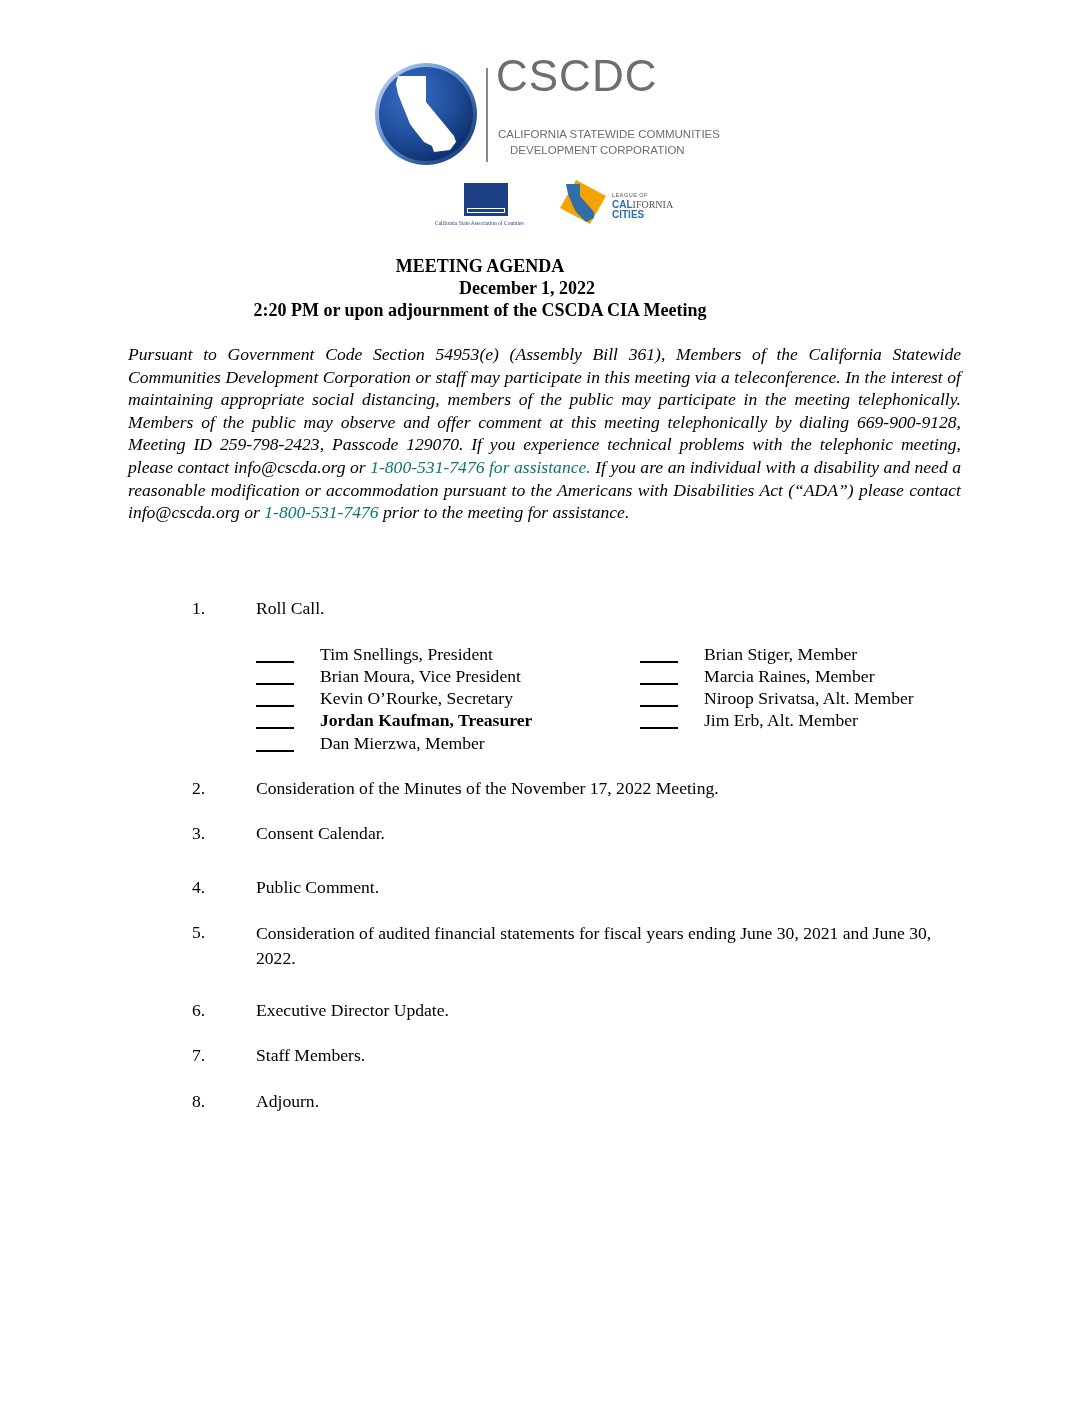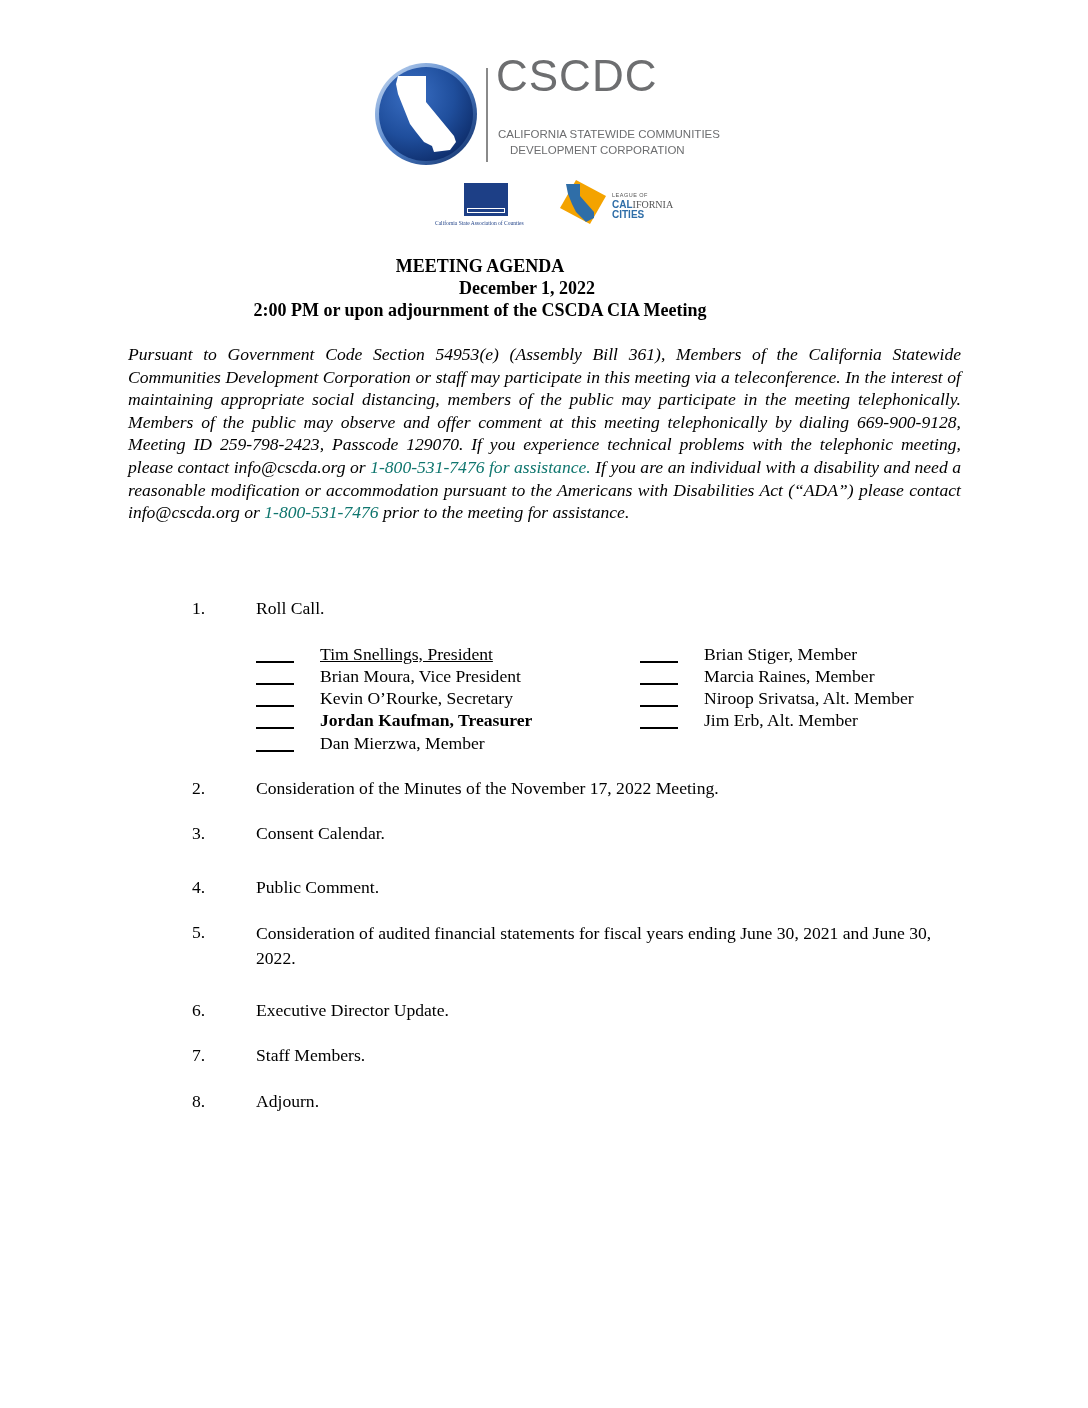--- a/index.html
+++ b/index.html
@@ -91,32 +91,32 @@
   </svg>
   <div class="league-text">
     <div class="lt1">LEAGUE OF</div>
     <div class="lt2"><span>CAL</span><span class="thin">IFORNIA</span></div>
     <div class="lt3">CITIES</div>
   </div>
 </div>
 
 <div class="heading h1">MEETING AGENDA</div>
 <div class="heading h2">December 1, 2022</div>
-<div class="heading h3">2:00 PM or upon adjournment of the CSCDA CIA Meeting</div>
+<div class="heading h3">2:20 PM or upon adjournment of the CSCDA CIA Meeting</div>
 
 <div class="notice"><span>Pursuant to Government Code Section 54953(e) (Assembly Bill 361), Members of the California Statewide Communities Development Corporation or staff may participate in this meeting via a teleconference.  In the interest of maintaining appropriate social distancing, members of the public may participate in the meeting telephonically. Members of the public may observe and offer comment at this meeting telephonically by dialing 669-900-9128, Meeting ID 259-798-2423, Passcode 129070.  If you experience technical problems with the telephonic meeting, please contact info@cscda.org or </span><span class="gray">1-800-531-7476 for assistance.</span><span> If you are an individual with a disability and need a reasonable modification or accommodation pursuant to the Americans with Disabilities Act (“ADA”) please contact info@cscda.org or </span><span class="gray">1-800-531-7476</span><span> prior to the meeting for assistance.</span></div>
 
 <div class="item" style="top:597px;">
   <span class="num">1.</span>
   <span class="txt">Roll Call.</span>
 </div>
 
 <div class="roll-row" style="top:643px;">
   <div class="roll-blank" style="left:256px; top:18px;"></div>
-  <span class="roll-name" style="left:320px;text-decoration:underline;">Tim Snellings, President</span>
+  <span class="roll-name" style="left:320px;">Tim Snellings, President</span>
 </div>
 <div class="roll-row" style="top:665px;">
   <div class="roll-blank" style="left:256px; top:18px;"></div>
   <span class="roll-name" style="left:320px;">Brian Moura, Vice President</span>
 </div>
 <div class="roll-row" style="top:687px;">
   <div class="roll-blank" style="left:256px; top:18px;"></div>
   <span class="roll-name" style="left:320px;">Kevin O’Rourke, Secretary</span>
 </div>
 <div class="roll-row" style="top:709px;">

